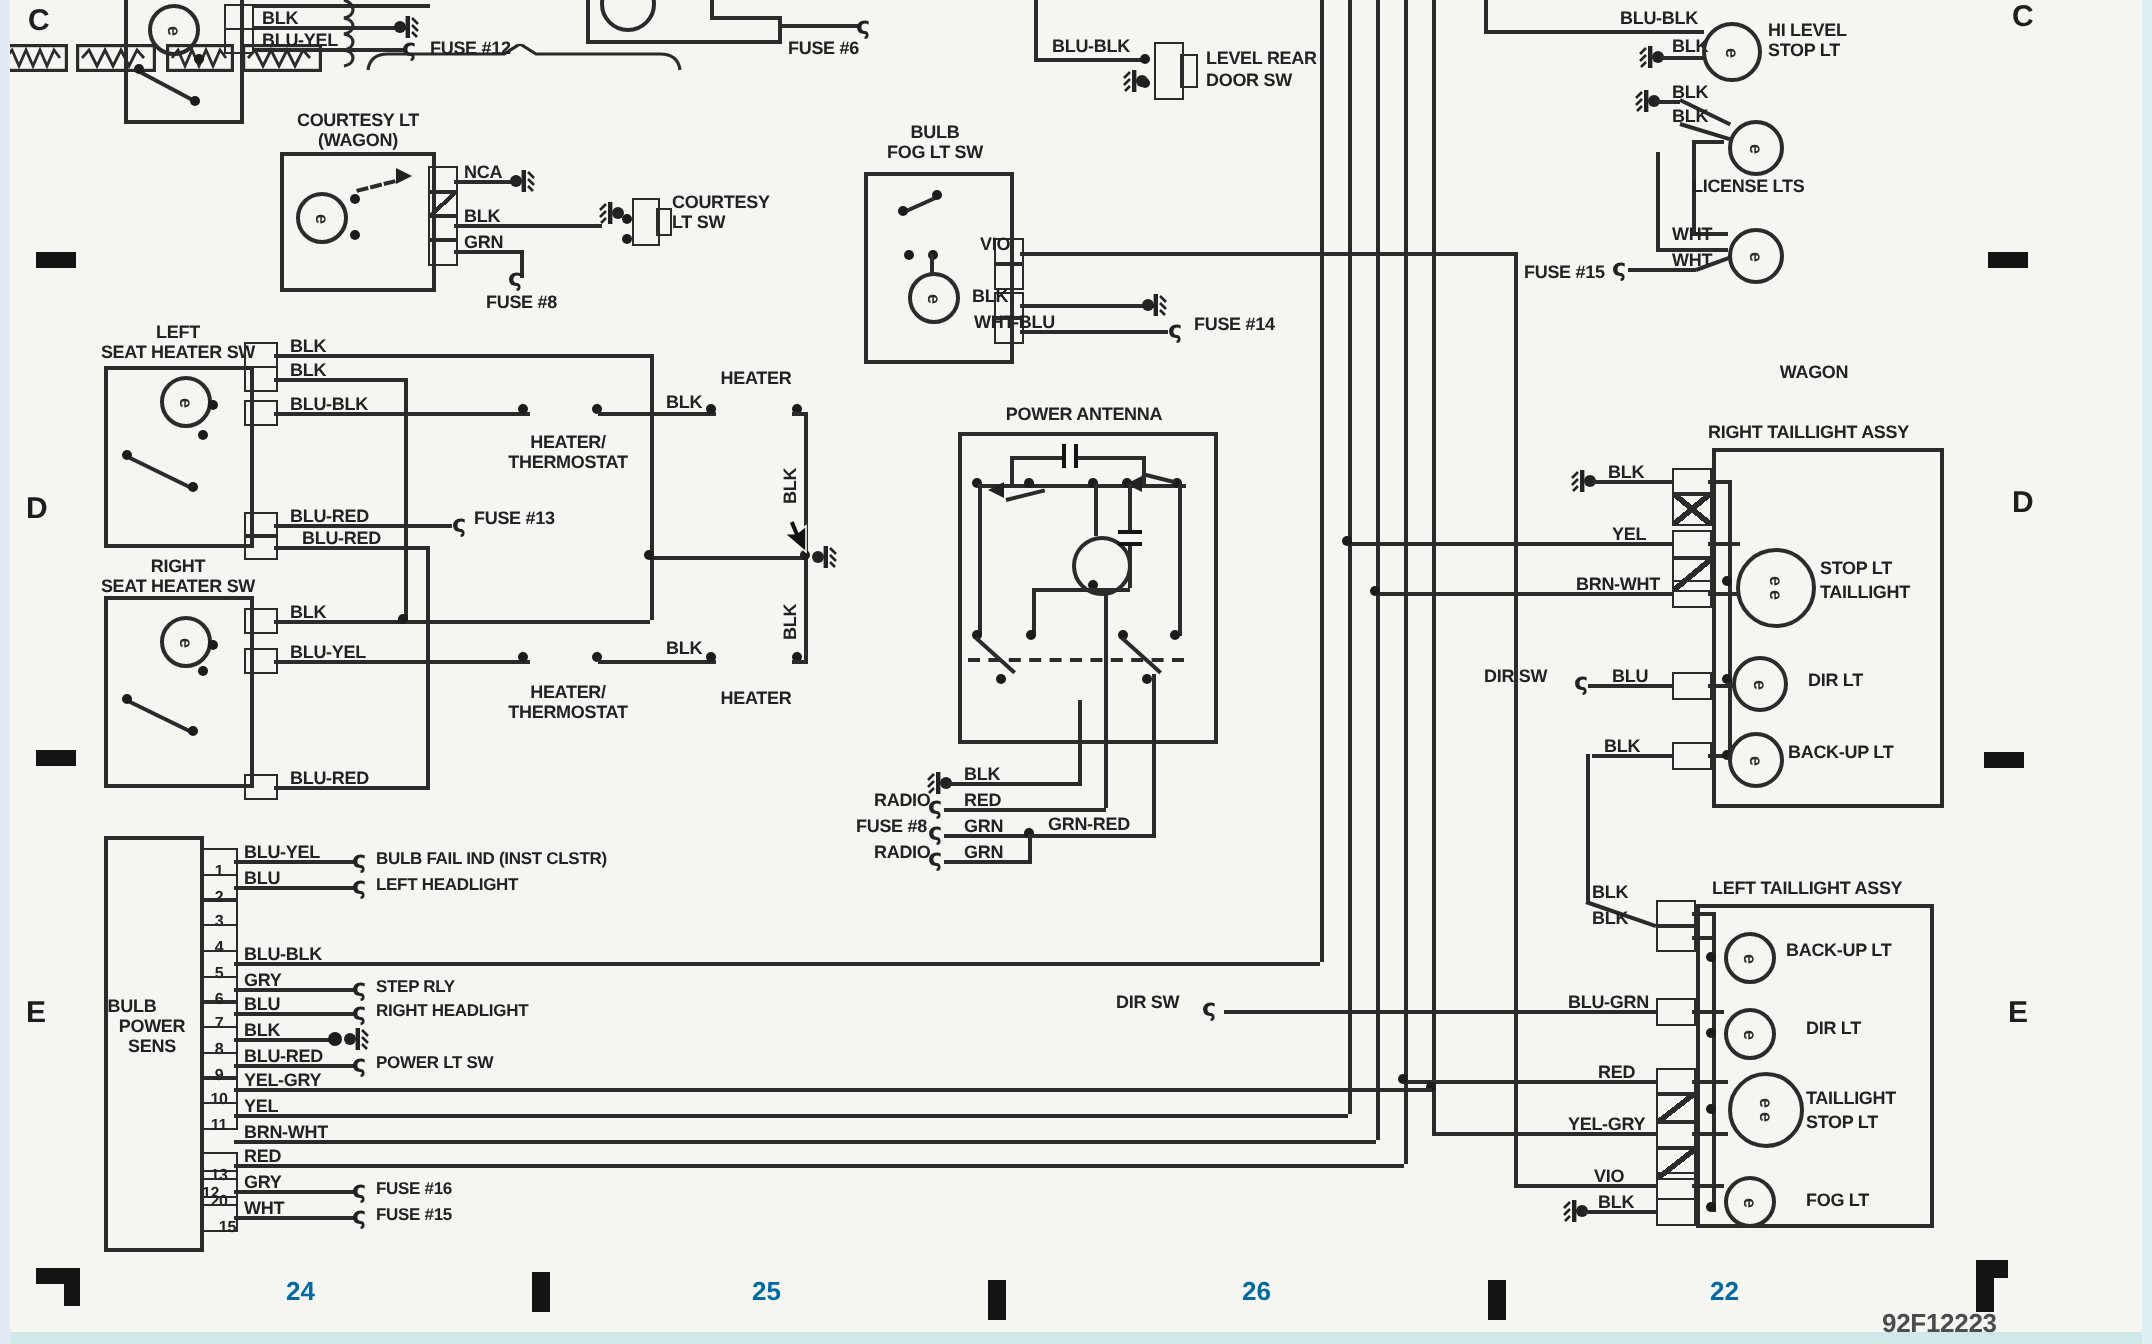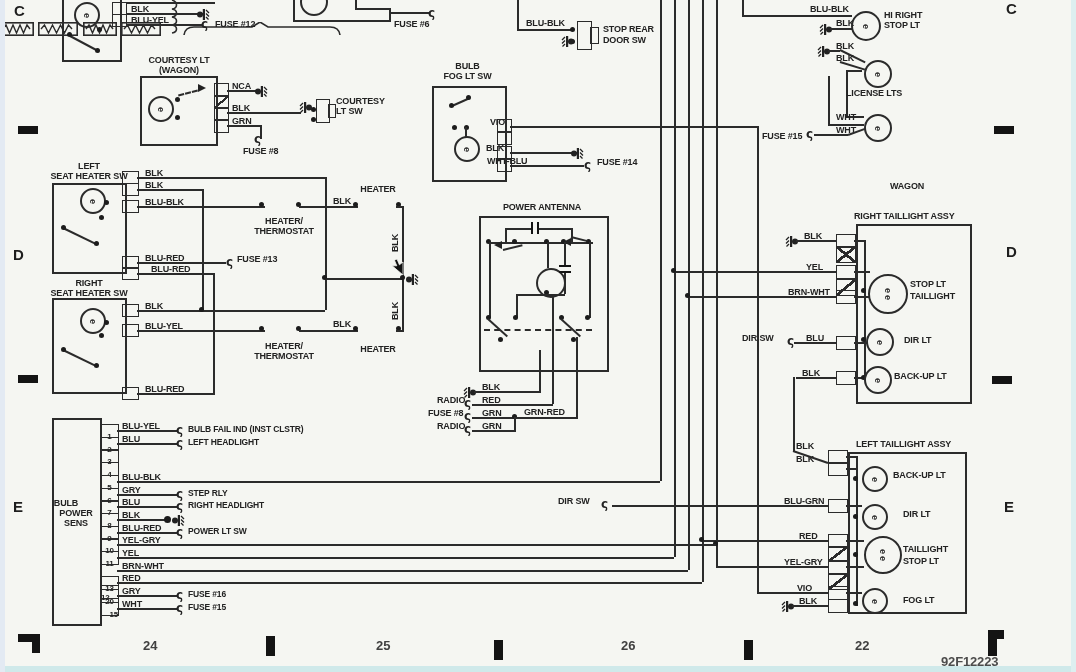--- a/index.html
+++ b/index.html
@@ -20,21 +20,21 @@
   .box{position:absolute;border:2px solid #2b2b2b}
   .bulb{position:absolute;border:2px solid #2b2b2b;border-radius:50%;display:flex;
         flex-direction:column;align-items:center;justify-content:center;background:transparent}
   .fil{display:block;transform:rotate(90deg);font:bold 9px/7px "Liberation Sans",sans-serif;color:#2b2b2b}
   .gnd{position:absolute;width:14px;height:13px}
   .gf{transform:scaleX(-1)}
   .sqg{position:absolute;font:bold 12px/12px "DejaVu Sans",sans-serif;color:#222}
   .vlb{transform:rotate(-90deg);transform-origin:0 0}
   .tick{position:absolute;background:#141414}
   .gl{position:absolute;font-weight:bold;font-size:15px;color:#1e1e1e}
-  .num{position:absolute;font-weight:bold;font-size:13px;color:#404040}
+  .num{position:absolute;font-weight:bold;font-size:13px;color:#0369a1}
   .dash{position:absolute;border-top:2px dashed #2b2b2b}
   .tri{position:absolute;width:0;height:0;border-style:solid}
   .clip{position:absolute;overflow:hidden}
   .circ{position:absolute;border:2px solid #2b2b2b;border-radius:50%}
   .strip{position:absolute}
 </style>
 </head>
 <body>
 
 <div id="pg">
@@ -155,21 +155,21 @@
   <div class="lb" style="left:526px;top:18px">BLU-BLK</div>
   <div class="dot" style="left:570px;top:27px"></div>
   <div class="dot" style="left:570px;top:39px"></div>
   <div class="cell" style="left:577px;top:21px;width:13px;height:27px"></div>
   <div class="cell" style="left:590px;top:27px;width:7px;height:15px"></div>
   <span class="gnd" style="left:560px;top:34px"><svg width="14" height="13" viewBox="0 0 14 13">
         <rect x="6" y="1" width="2.2" height="11" fill="#222"></rect>
         <circle cx="11" cy="6.5" r="3" fill="#222"></circle>
         <path d="M5 2 2 5M5 5.5 2 8.5M5 9 2.5 11.5" stroke="#222" stroke-width="1.3" fill="none"></path>
       </svg></span>
-  <div class="lb" style="left:603px;top:24px">STOP REAR</div>
+  <div class="lb" style="left:603px;top:24px">LEVEL REAR</div>
   <div class="lb" style="left:603px;top:35px">DOOR SW</div>
 
   
   <div class="lb cen" style="left:430px;top:61px;width:75px">BULB</div>
   <div class="lb cen" style="left:430px;top:71px;width:75px">FOG LT SW</div>
   <div class="box" style="left:432px;top:86px;width:71px;height:92px"></div>
   <div class="dg" style="left:452px;top:105px;width:19px;transform:rotate(-24deg)"></div>
   <div class="dot" style="left:449px;top:103px"></div>
   <div class="dot" style="left:466px;top:95px"></div>
   <div class="dot" style="left:452px;top:125px"></div>
@@ -203,21 +203,21 @@
   <span class="gnd" style="left:818px;top:22px"><svg width="14" height="13" viewBox="0 0 14 13">
         <rect x="6" y="1" width="2.2" height="11" fill="#222"></rect>
         <circle cx="11" cy="6.5" r="3" fill="#222"></circle>
         <path d="M5 2 2 5M5 5.5 2 8.5M5 9 2.5 11.5" stroke="#222" stroke-width="1.3" fill="none"></path>
       </svg></span>
   <div class="h" style="left:830px;top:28px;width:22px"></div>
   <div class="lb" style="left:836px;top:18px">BLK</div>
   <div class="bulb" style="left:851px;top:11px;width:26px;height:26px">
       <span class="fil">e</span>
     </div>
-  <div class="lb" style="left:884px;top:10px">HI RIGHT</div>
+  <div class="lb" style="left:884px;top:10px">HI LEVEL</div>
   <div class="lb" style="left:884px;top:20px">STOP LT</div>
 
   
   <span class="gnd" style="left:816px;top:44px"><svg width="14" height="13" viewBox="0 0 14 13">
         <rect x="6" y="1" width="2.2" height="11" fill="#222"></rect>
         <circle cx="11" cy="6.5" r="3" fill="#222"></circle>
         <path d="M5 2 2 5M5 5.5 2 8.5M5 9 2.5 11.5" stroke="#222" stroke-width="1.3" fill="none"></path>
       </svg></span>
   <div class="h" style="left:828px;top:50px;width:12px"></div>
   <div class="dg" style="left:840px;top:49px;width:28px;transform:rotate(26deg)"></div>

